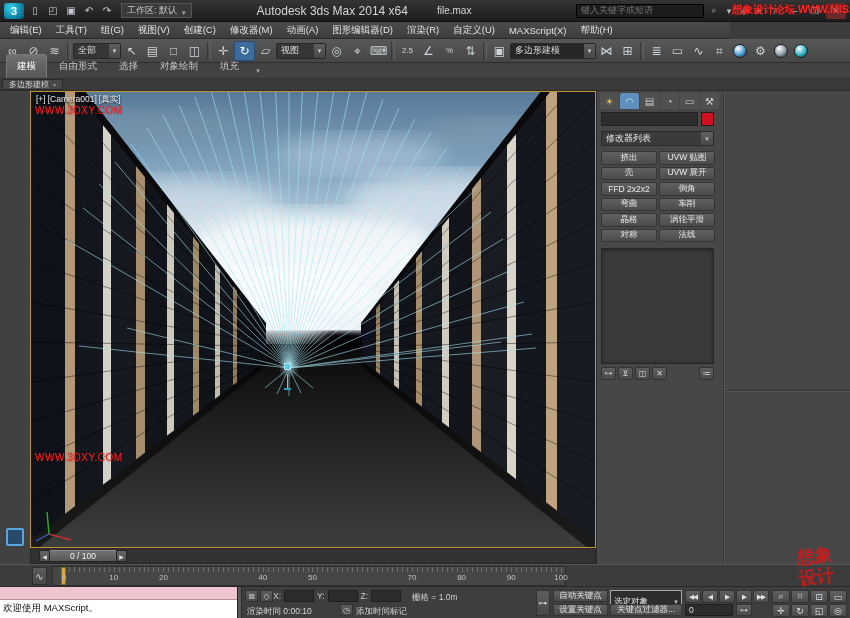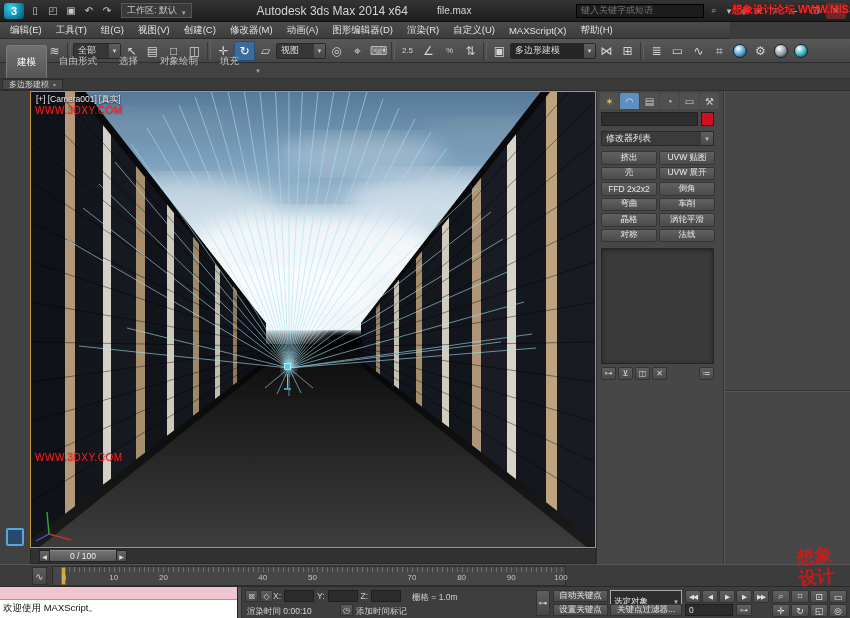--- a/index.html
+++ b/index.html
@@ -26,21 +26,21 @@
   #toolbar{left:0;top:39px;width:850px;height:24px;background:linear-gradient(#585858,#464646);border-bottom:1px solid #2d2d2d;display:flex;align-items:center;padding:0 2px;position:absolute}
   .tb-icon{width:21px;height:20px;display:flex;align-items:center;justify-content:center;color:#ced4d9;font-size:12px;border-radius:2px;flex:none}
   .tb-icon.small{font-size:8px;letter-spacing:0}
   .tb-icon.active{background:#3c6c9c;border:1px solid #274e78;color:#fff}
   .tb-sep{width:4px;height:18px;border-left:1px solid #383838;border-right:1px solid #616161;margin:0 2px;flex:none}
   .tb-dd{height:16px;background:#363636;border:1px solid #282828;border-radius:2px;display:flex;align-items:center;color:#ddd;font-size:9px;padding-left:4px;justify-content:space-between;flex:none}
   .tb-dd::after{content:"▼";font-size:6px;color:#ccc;background:linear-gradient(#5e5e5e,#474747);height:100%;width:11px;display:flex;align-items:center;justify-content:center;margin-left:4px}
   .tb-sphere{width:14px;height:14px;border-radius:50%;margin:0 3px;flex:none;border:1px solid #222}
   
   #ribbon{left:0;top:63px;width:850px;height:16px;background:#424242;border-bottom:1px solid #333;display:flex;align-items:flex-end;padding-left:6px;gap:2px;position:absolute}
-  .rb-tab{height:33px;padding:0 10px;font-size:9.5px;color:#c6c6c6;display:flex;align-items:center;white-space:nowrap}
+  .rb-tab{height:24px;padding:0 10px;font-size:9.5px;color:#c6c6c6;display:flex;align-items:center;white-space:nowrap}
   .rb-tab.active{background:linear-gradient(#707070,#565656);color:#fff;border:1px solid #7a7a7a;border-bottom:none;border-radius:3px 3px 0 0}
   .rb-overflow{width:14px;height:14px;color:#aaa;font-size:7px;display:flex;align-items:center;justify-content:center}
   #ribbon2{left:0;top:79px;width:850px;height:12px;background:#3a3a3a;border-bottom:1px solid #2d2d2d;display:flex;align-items:center;position:absolute}
   .sub-tab{margin-left:2px;height:11px;background:#484848;border:1px solid #2c2c2c;color:#cfcfcf;font-size:8px;display:flex;align-items:center;padding:0 6px}
   .sub-tab::after{content:"▾";font-size:6px;margin-left:4px;color:#999}
   
   #workspace{left:0;top:91px;width:850px;height:473px;background:#424242;position:absolute}
   #left-gutter{left:0;top:0;width:30px;height:473px;background:#414141;position:absolute}
   #vp-layout-btn{left:6px;top:437px;width:18px;height:18px;border:2px solid #58a6e0;background:#27496a;border-radius:2px;position:absolute}
   #viewport{left:30px;top:0;width:566px;height:457px;border:1px solid #c1952f;background:#000;position:absolute;overflow:hidden}

